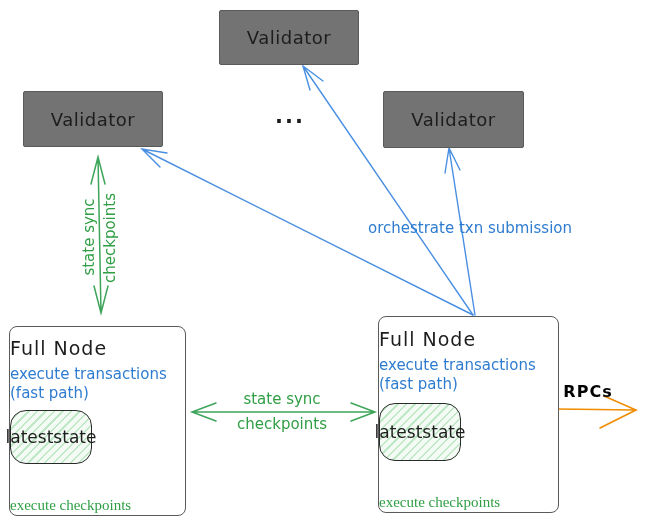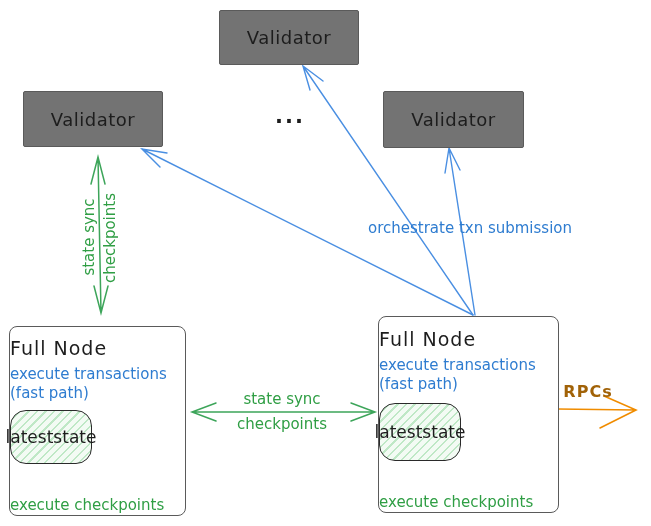--- a/index.html
+++ b/index.html
@@ -30,25 +30,25 @@
   .fn-right .fn-title{margin-top:11px;}
   .fn-right .l1{margin-top:6px;}
   .statebox{
     width:80px;height:61px;border:1.6px solid #2a2a2a;border-radius:16px;
     display:flex;flex-direction:row;align-items:center;justify-content:center;
     background:repeating-linear-gradient(135deg,#bfe8c6 0px,#bfe8c6 1.5px,#f3fbf4 1.5px,#f3fbf4 6px);
   }
   .fn-left .statebox{margin-top:7px;}
   .fn-right .statebox{margin-top:9px;}
   .statebox span{font-size:17px;line-height:21px;color:#1d1d1d;}
-  .fn-footer{margin-top:32px;}
+  .fn-footer{margin-top:32px;font-family:Liberation Serif, serif;}
   .edge-label{position:absolute;z-index:3;text-align:center;white-space:nowrap;}
   .green-label{color:#2f9e44;font-size:15px;line-height:18px;}
   .blue-label{color:#2e7cd0;font-size:15px;}
-  .orange-label{color:#a16207;font-size:16px;font-weight:bold;letter-spacing:1px;}
+  .orange-label{color:#000000;font-size:16px;font-weight:bold;letter-spacing:1px;}
   .rot{transform:rotate(-90deg);width:160px;height:18px;}
 </style>
 </head>
 <body>
 
 <div class="canvas">
 
   <svg class="arrows" width="651" height="526" viewBox="0 0 651 526">
 
     <path d="M98 157 L101 313 M91 184 L98 157 L105 184 M94 286 L101 313 L108 286" fill="none" stroke-width="1.5" stroke-linecap="round" stroke="#3da55a"></path>

